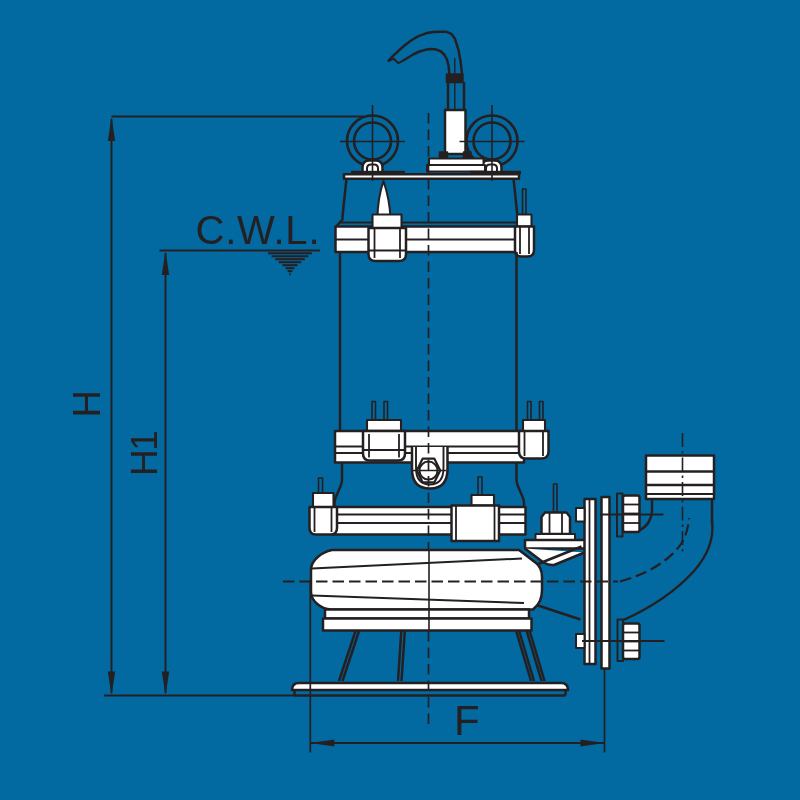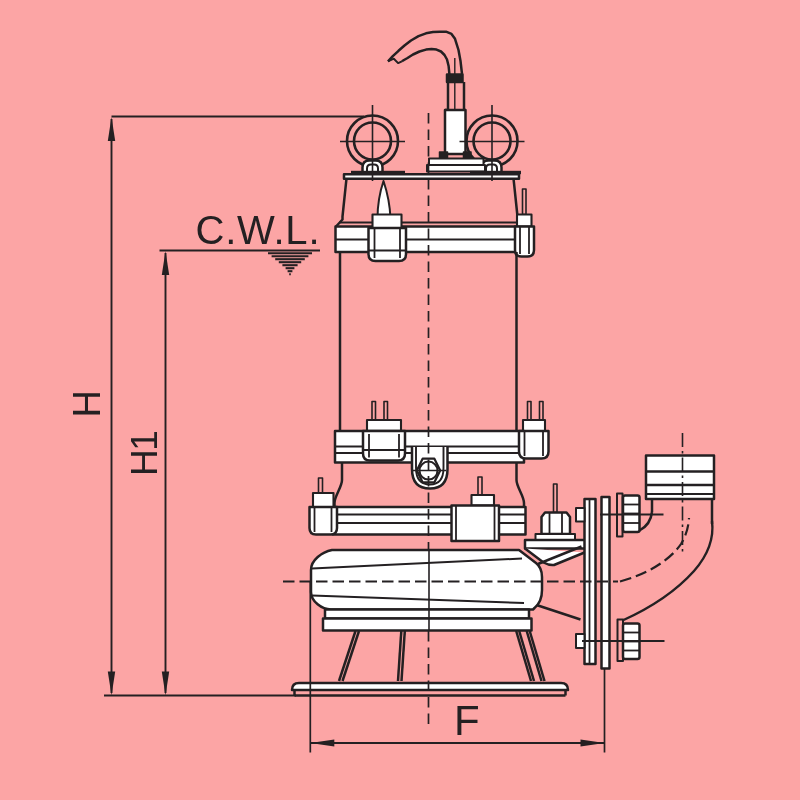--- a/index.html
+++ b/index.html
@@ -1,16 +1,16 @@
 <!DOCTYPE html>
 <html><head>
 <meta charset="utf-8">
 <style>
   html,body{margin:0;padding:0;background:#fff;}
-  #stage{position:relative;width:800px;height:800px;background:#fca5a5;overflow:hidden;}
+  #stage{position:relative;width:800px;height:800px;background:#0369a1;overflow:hidden;}
   svg{position:absolute;left:0;top:0;}
   text{font-family:"Liberation Sans",sans-serif;fill:#242022;}
 </style>
 </head>
 <body>
 <div id="stage">
 <svg width="800" height="800" viewBox="0 0 800 800" fill="none" stroke-linecap="butt" stroke-linejoin="round">
 
 <g stroke="#242022" stroke-width="1.9">
   <line x1="111.5" y1="119" x2="111.5" y2="693"></line>

